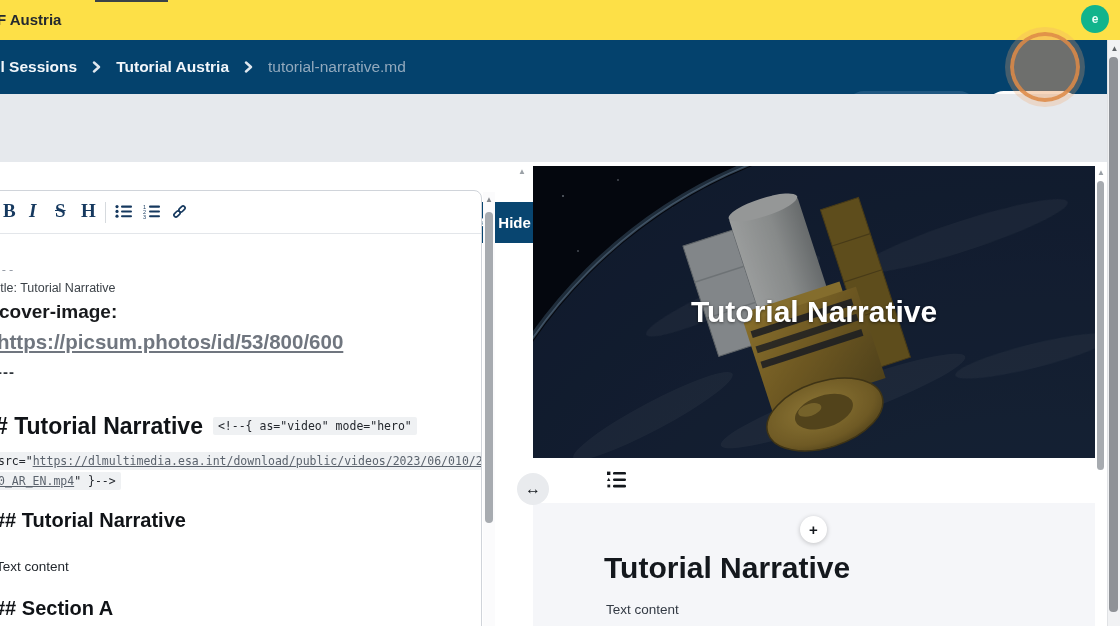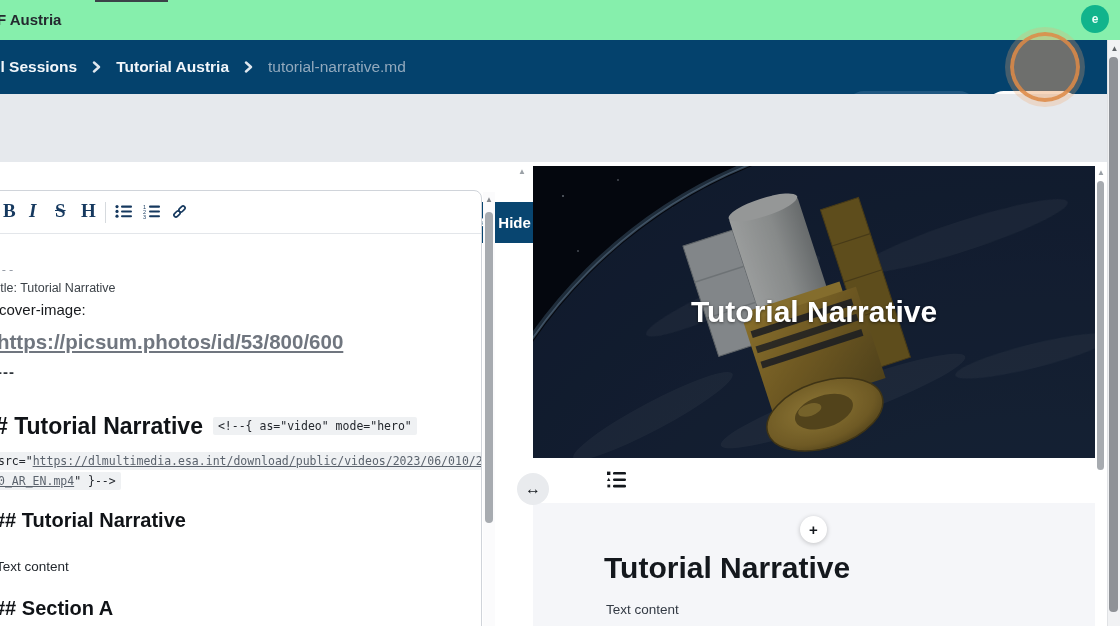--- a/index.html
+++ b/index.html
@@ -2,21 +2,21 @@
 <html><head>
 <meta charset="utf-8">
 <style>
   * { margin:0; padding:0; box-sizing:border-box; }
   html,body { width:1120px; height:626px; overflow:hidden; background:#fff;
               font-family:"Liberation Sans", sans-serif; }
   #app { position:relative; width:1120px; height:626px; overflow:hidden; background:#fff; }
   .abs { position:absolute; }
 
   
-  .topbar { left:0; top:0; width:1120px; height:40px; background:#86efac; }
+  .topbar { left:0; top:0; width:1120px; height:40px; background:#fde047; }
   .top-artifact { left:95px; top:0; width:73px; height:2px; background:#3b4248; }
   .brand { left:-3px; top:11px; font-size:15px; font-weight:700; color:#24292f; white-space:nowrap; }
   .avatar { left:1081px; top:5px; width:28px; height:28px; border-radius:50%;
             background:#11b48c; color:#eafff8; font-size:12px; font-weight:700;
             display:flex; align-items:center; justify-content:center; }
 
   
   .navbar { left:0; top:40px; width:1120px; height:54px; background:#04426d; }
   .crumbs { position:absolute; left:0; top:0; height:54px; display:flex; align-items:center; }
   .crumb { font-size:15.5px; font-weight:600; color:#f2f6fa; white-space:nowrap; }
@@ -50,21 +50,21 @@
                   border:1px solid #d0d4da; border-radius:8px; overflow:hidden; }
   .fmt-bar { position:absolute; left:0; top:0; width:100%; height:43px; border-bottom:1px solid #e3e6ea; }
   .fmt-btn { position:absolute; top:9px; font-family:"Liberation Serif", serif; font-size:19px;
              font-weight:700; color:#16395f; cursor:pointer; }
   .fmt-div { position:absolute; left:116px; top:11px; width:1px; height:21px; background:#d6dade; }
   .fmt-ic { position:absolute; top:13px; cursor:pointer; }
   .edoc { font-size:13px; color:#2f353c; }
   .eline { position:absolute; white-space:nowrap; }
   .fm-open { left:4px; top:72px; font-family:"DejaVu Sans Mono", monospace; font-size:12px; color:#989ea8; }
   .meta-title { left:5px; top:90px; font-size:12.5px; color:#3c4248; }
-  .cover-label { left:10px; top:110px; font-size:15px; font-weight:400; color:#17191c; }
+  .cover-label { left:10px; top:110px; font-size:19px; font-weight:700; color:#17191c; }
   .cover-url { left:8px; top:139px; font-size:20.5px; font-weight:700; color:#70767f;
                text-decoration:underline; cursor:pointer; }
   .fm-close { left:8px; top:172px; font-size:15px; font-weight:700; color:#2f353c; letter-spacing:1px; }
   .h1-line { left:6px; top:222px; }
   .h1-text { font-size:23px; font-weight:700; color:#101317; }
   .codechip { font-family:"DejaVu Sans Mono", monospace; font-size:11.5px; color:#24282e;
               background:#eff1f3; padding:2px 5px; border-radius:2px; }
   .h1-line .codechip { margin-left:10px; position:relative; top:-4px; }
   .code2 { left:4px; top:262px; }
   .code3 { left:4px; top:282px; }

